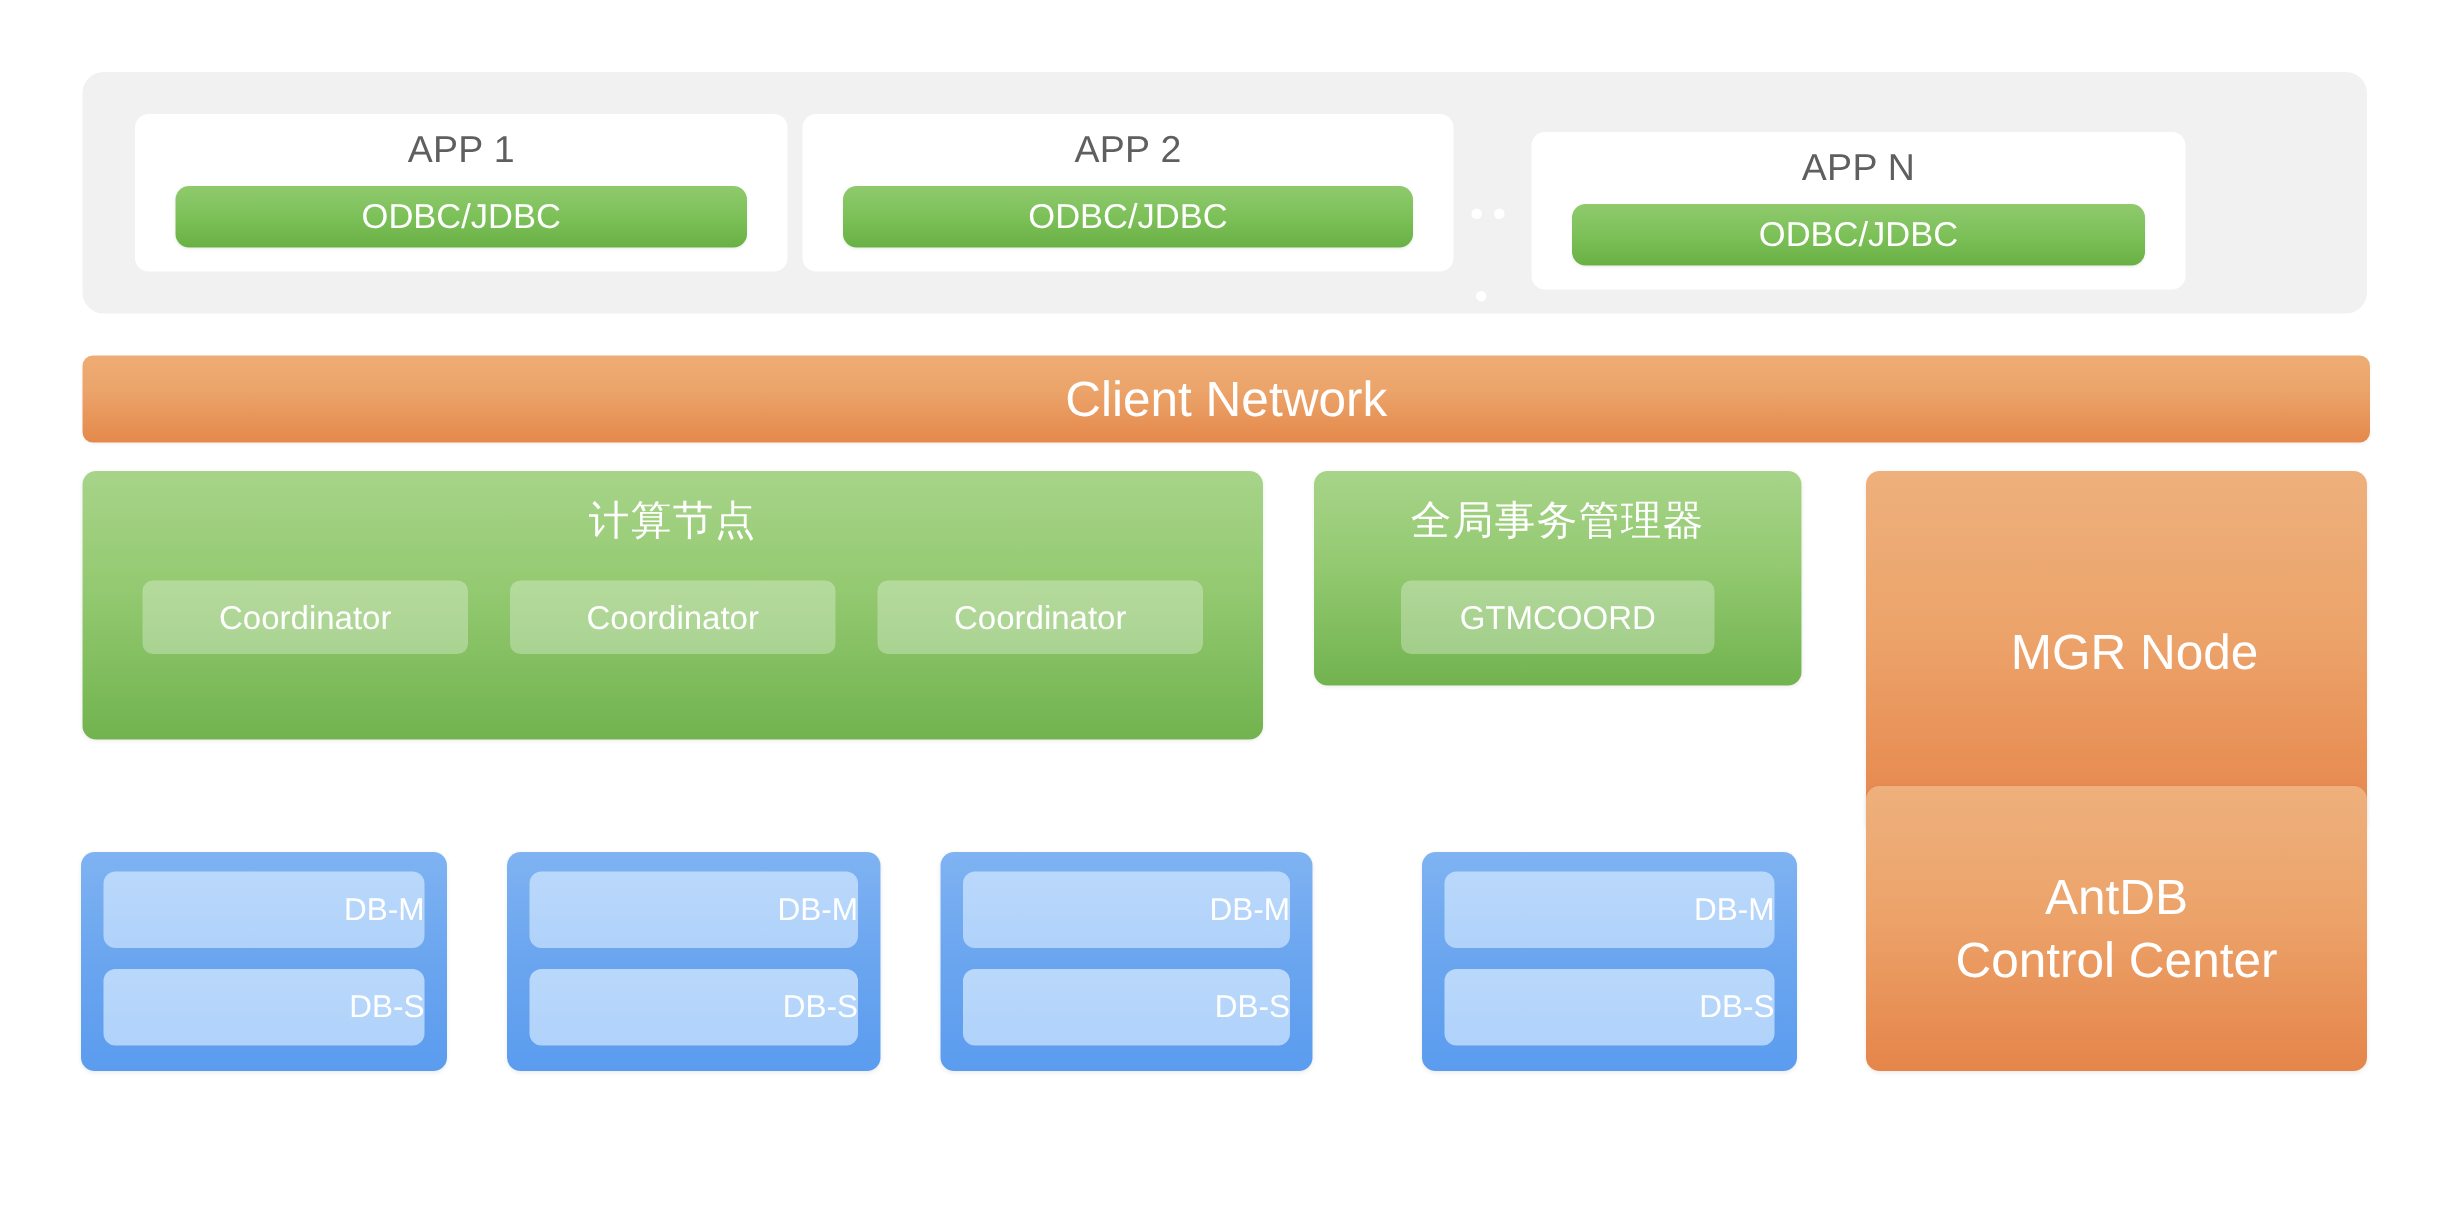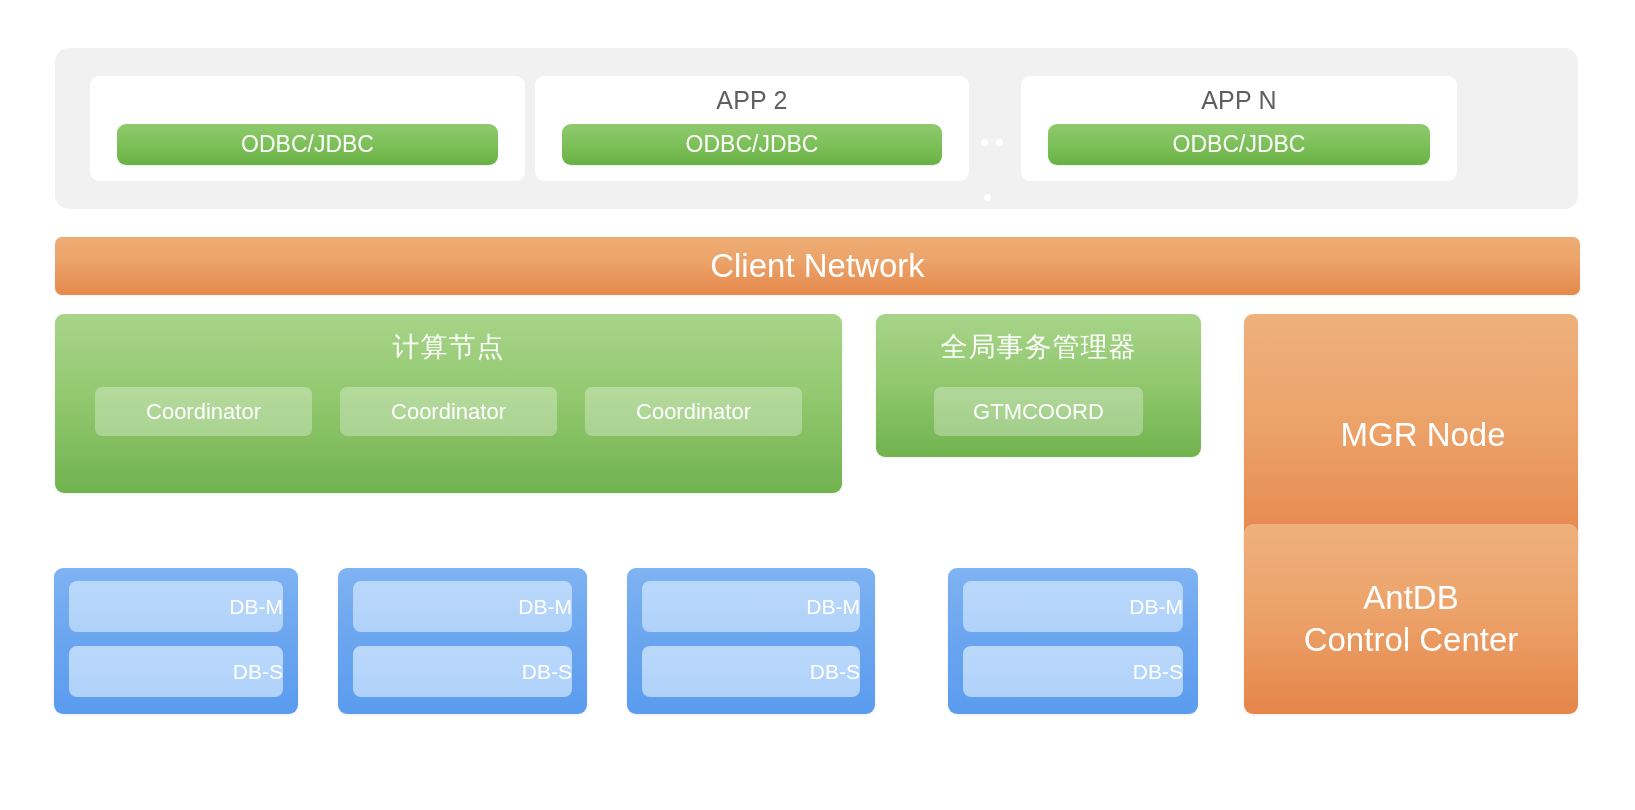--- a/index.html
+++ b/index.html
@@ -36,21 +36,21 @@
   .app-card {
     position: absolute;
     top: 28px;
     height: 105px;
     background: #ffffff;
     border-radius: 9px;
     box-sizing: border-box;
   }
   .app-card.c1 { left: 35px;  width: 435px; }
   .app-card.c2 { left: 480px; width: 434px; }
-  .app-card.c3 { left: 966px; width: 436px; }
+  .app-card.c3 { left: 966px; width: 436px; margin-top: 12px; }
 
   .app-title {
     position: absolute;
     left: 0; right: 0;
     top: 9px;
     text-align: center;
     font-size: 25px;
     color: #5f5f5f;
     letter-spacing: 0.2px;
     line-height: 30px;
@@ -225,20 +225,21 @@
   .db-pill + .db-pill { margin-top: 14px; }
 </style>
 </head>
 <body>
 
 <div class="stage">
 
   <div class="app-band">
 
     <div class="app-card c1">
+      <div class="app-title">APP 1</div>
       <div class="odbc-pill">ODBC/JDBC</div>
     </div>
 
     <div class="app-card c2">
       <div class="app-title">APP 2</div>
       <div class="odbc-pill">ODBC/JDBC</div>
     </div>
 
     <div class="app-card c3">
       <div class="app-title">APP N</div>

